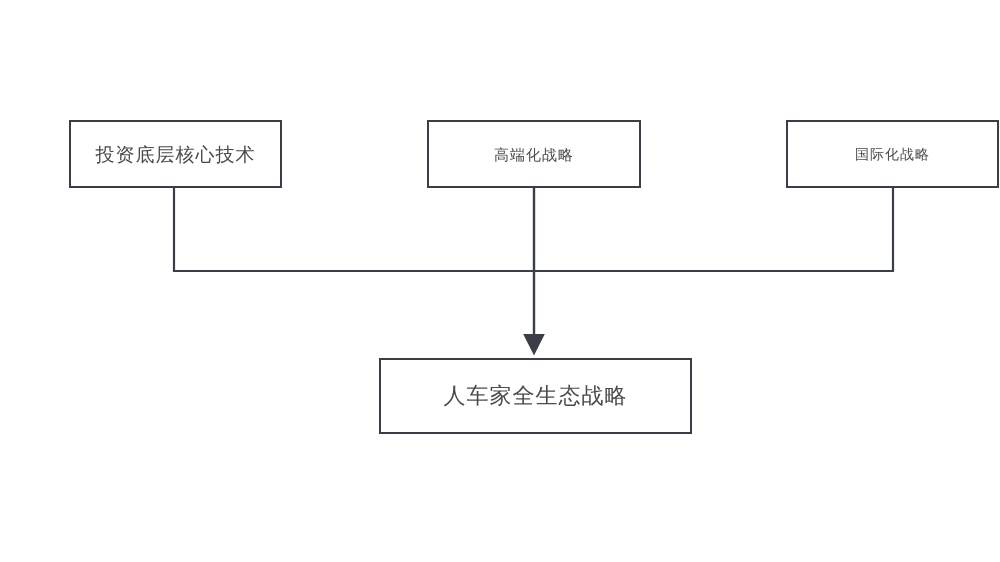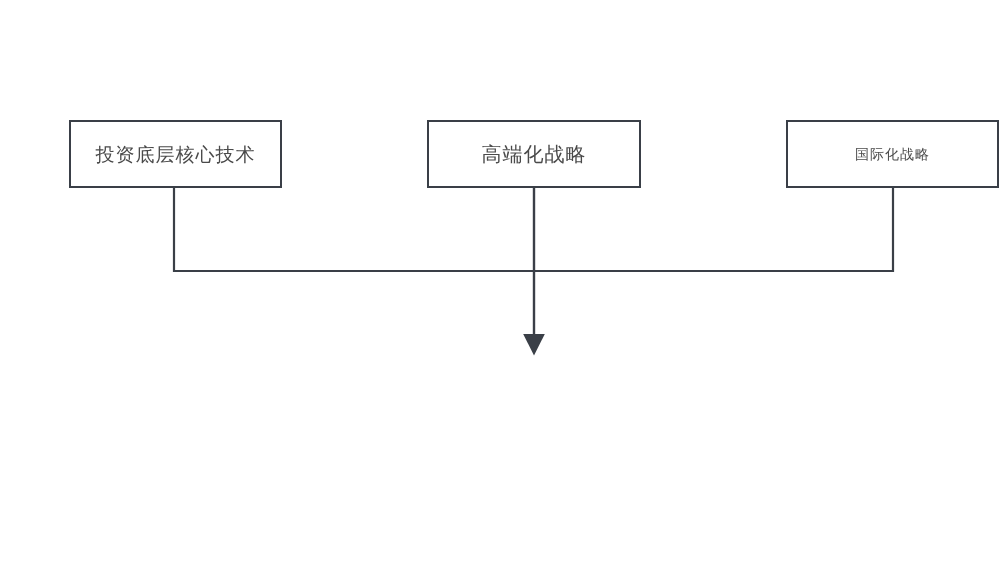--- a/index.html
+++ b/index.html
@@ -46,21 +46,21 @@
     top: 120px;
     width: 213px;
     height: 68px;
     font-size: 19px;
   }
   #node-premium {
     left: 390px;
     top: 120px;
     width: 214px;
     height: 68px;
-    font-size: 20px;
+    font-size: 15px;
   }
   #node-global {
     left: 749px;
     top: 120px;
     width: 213px;
     height: 68px;
     font-size: 14px;
   }
   #node-ecosystem {
     left: 342px;
@@ -94,14 +94,17 @@
   </div>
 
   <div class="node" id="node-premium">
     <span class="node-label">高端化战略</span>
   </div>
 
   <div class="node" id="node-global">
     <span class="node-label">国际化战略</span>
   </div>
 
+  <div class="node" id="node-ecosystem">
+    <span class="node-label">人车家全生态战略</span>
+  </div>
 
 </div>
 
 </body></html>

